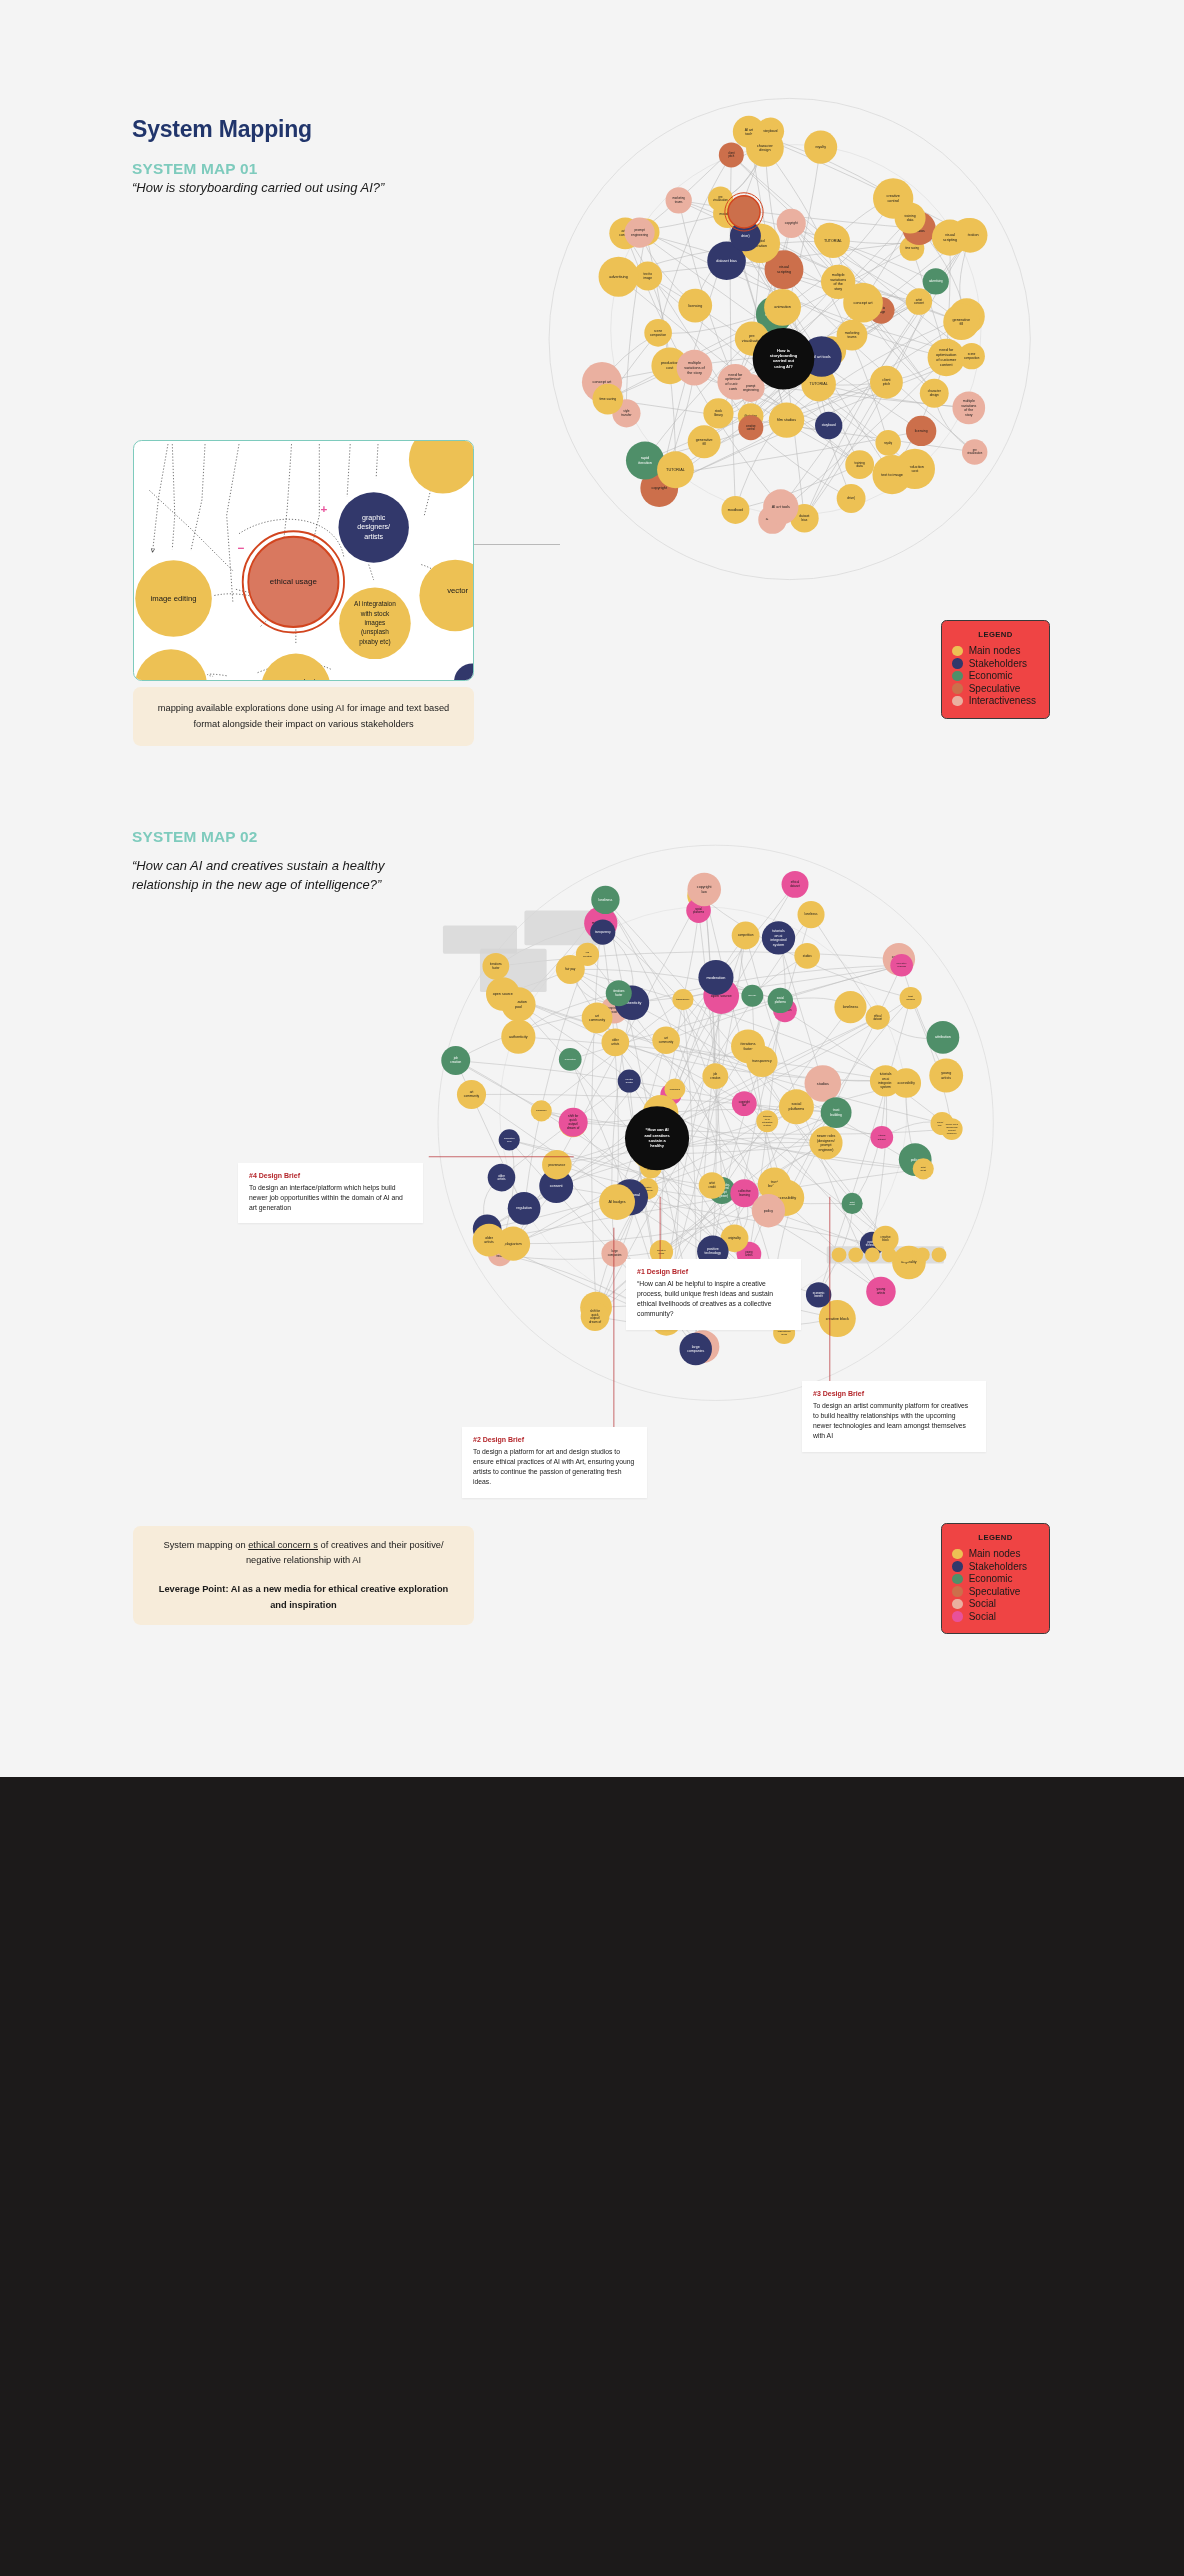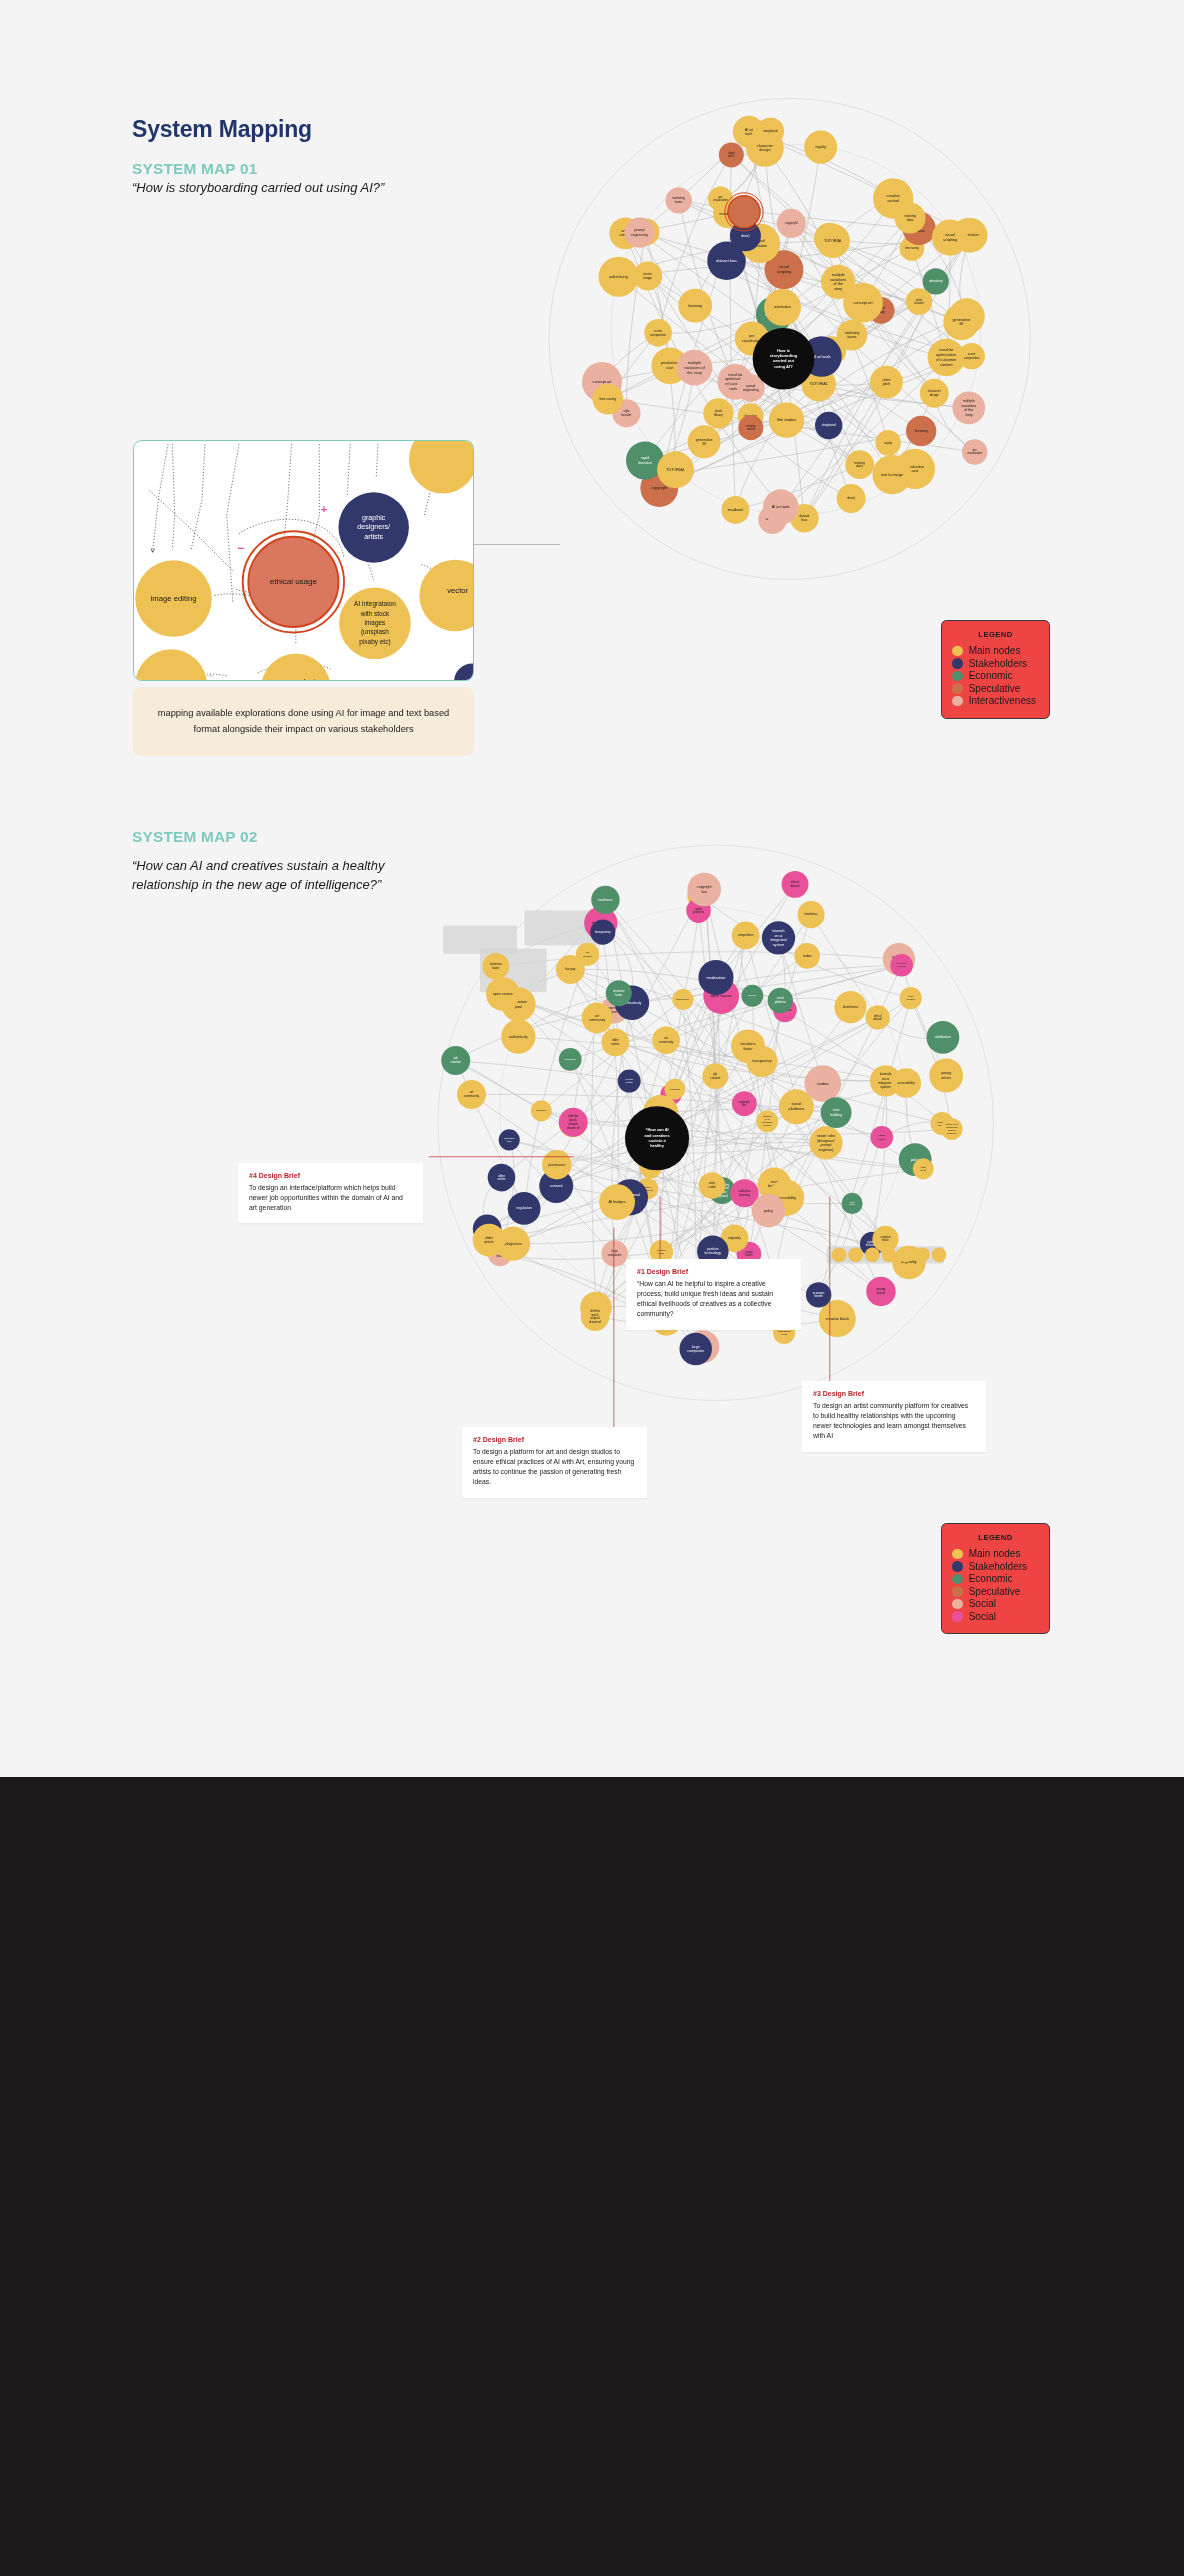--- a/index.html
+++ b/index.html
@@ -86,21 +86,21 @@
     display: flex;
     flex-direction: column;
     align-items: center;
     justify-content: center;
     text-align: center;
     padding: 13.6px 18.5px;
     font-size: 9.3px;
     line-height: 1.65;
     color: #1a1a1a;
   }
-  #caption-01 { left: 133px; top: 687px; width: 341px; height: 69px; }
+  #caption-01 { left: 133px; top: 687px; width: 341px; height: 59px; }
   #caption-02 { left: 133px; top: 1526px; width: 341px; height: 99px; }
   .caption-underline { text-decoration: underline; }
   .caption-leverage { font-weight: bold; margin-top: 13.6px; }
 
   
   .legend-box {
     position: absolute;
     background: #ef4444;
     border: 0.9px solid #3a3a3a;
     border-radius: 5.6px;
@@ -1099,20 +1099,26 @@
     </div>
     <div class="brief-box" id="brief-2">
       <div class="brief-title">#2 Design Brief</div>
       <div class="brief-body">To design a platform for art and design studios to ensure ethical practices of AI with Art, ensuring young artists to continue the passion of generating fresh ideas.</div>
     </div>
     <div class="brief-box" id="brief-3">
       <div class="brief-title">#3 Design Brief</div>
       <div class="brief-body">To design an artist community platform for creatives to build healthy relationships with the upcoming newer technologies and learn amongst themselves with AI</div>
     </div>
 
+    <div class="caption-box" id="caption-02">
+      <div>
+        <span>System mapping on </span><span class="caption-underline">ethical concern  s</span><span> of creatives and their positive/ negative relationship with AI</span>
+      </div>
+      <div class="caption-leverage">Leverage Point: AI as a new media for ethical creative exploration and inspiration</div>
+    </div>
 
     <div class="legend-box" id="legend-02">
       <div class="legend-title">LEGEND</div>
       <div id="legend-items-02">
           <div class="legend-row">
             <span class="legend-swatch" style="background: rgb(237, 193, 84);"></span>
             <span class="legend-text">Main nodes</span>
           </div>
           <div class="legend-row">
             <span class="legend-swatch" style="background: rgb(50, 56, 107);"></span>

